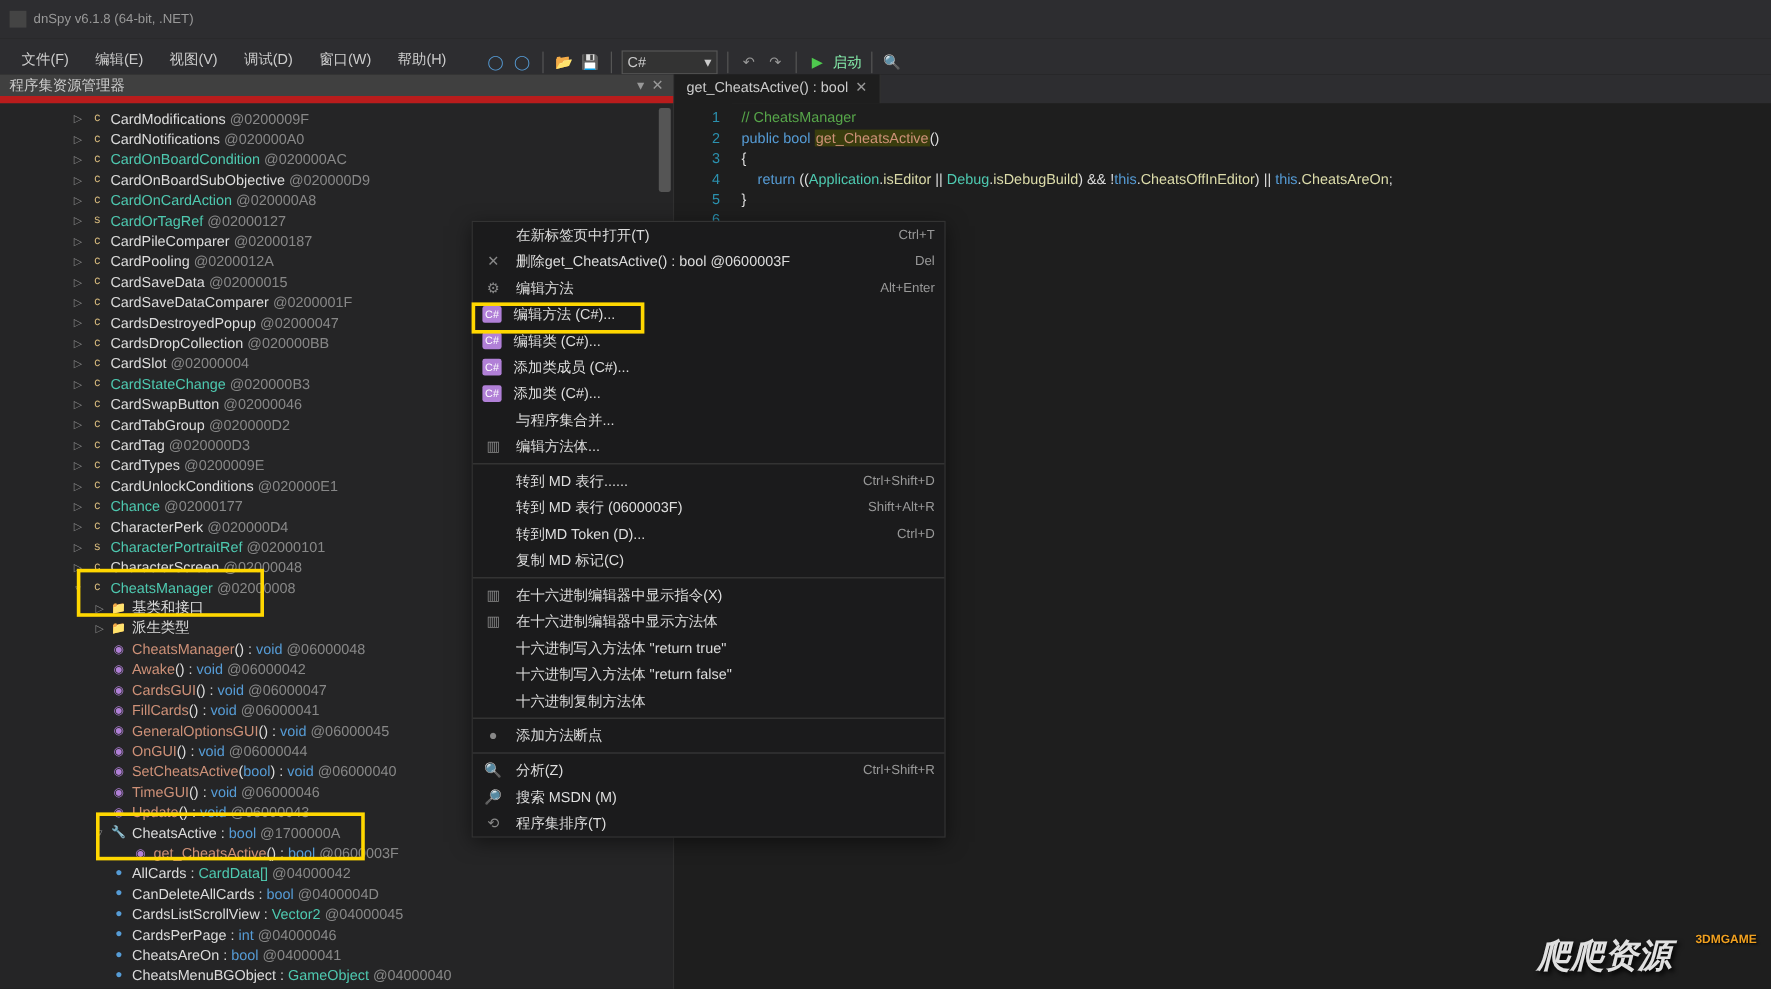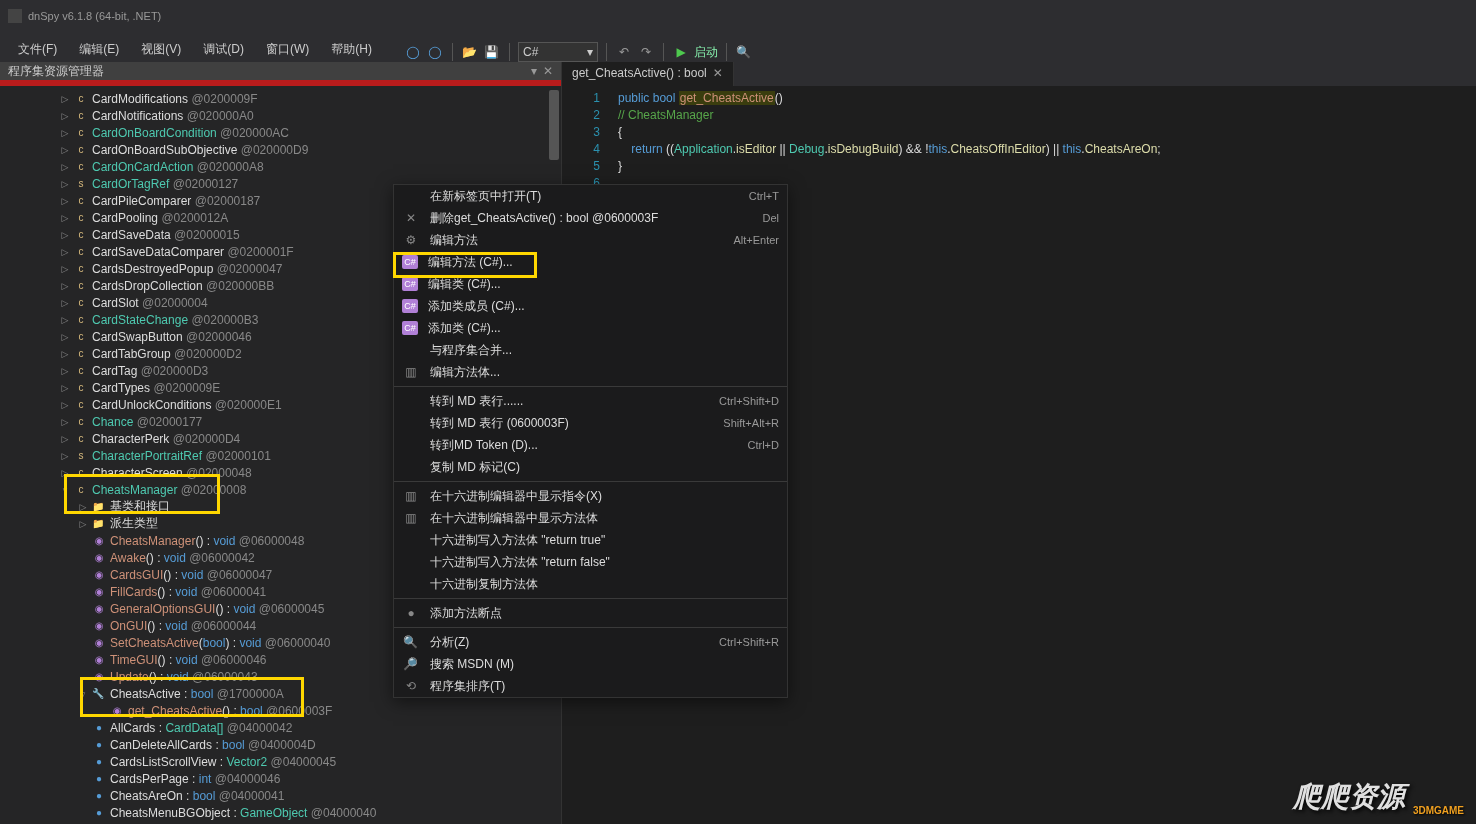--- a/index.html
+++ b/index.html
@@ -53,21 +53,21 @@
 .c-pun{color:#dcdcdc}
 .c-hl{background:#3a3d0e;color:#ce9178;padding:0 1px}
 .ctx-menu{position:absolute;background:#1b1b1c;border:1px solid #333;width:395px;box-shadow:0 4px 16px rgba(0,0,0,.5);z-index:100}
 .ctx-item{height:22px;display:flex;align-items:center;padding:0 8px;gap:10px;color:#ddd}
 .ctx-item .icn{width:18px;display:flex;justify-content:center;color:#888}
 .ctx-item .lbl{flex:1}
 .ctx-item .sc{color:#999;font-size:11px}
 .ctx-sep{height:1px;background:#3a3a3a;margin:3px 0}
 .ctx-item.csharp .icn{background:#b180d7;color:#fff;width:16px;height:14px;font-size:9px;border-radius:2px;align-items:center}
 .ctx-hl{position:absolute;border:3px solid #ffd700;pointer-events:none}
-.watermark{position:absolute;right:12px;bottom:8px;display:flex;align-items:flex-end;gap:8px}
+.watermark{position:absolute;right:12px;bottom:8px;display:flex;align-items:flex-start;gap:20px}
 .watermark .txt{color:#e0e0e0;font-size:28px;font-weight:bold;font-style:italic;text-shadow:2px 2px 4px #000}
 .watermark .badge{color:#f0a020;font-size:10px;font-weight:bold;text-shadow:1px 1px 2px #000}
 </style>
 </head>
 <body>
 
 <div class="titlebar">
   <span class="ico"></span>
   <span class="title">dnSpy v6.1.8 (64-bit, .NET)</span>
 </div>
@@ -334,22 +334,22 @@
   <div class="editor">
     <div class="tabs">
       <div class="tab">
         <span>get_CheatsActive() : bool</span>
         <span class="x">✕</span>
       </div>
     </div>
     <div class="code">
       <div class="gutter">1<br>2<br>3<br>4<br>5<br>6</div>
       <div class="lines">
+        <div><span class="c-comment">// CheatsManager</span></div>
         <div><span class="c-kw">public</span> <span class="c-kw">bool</span> <span class="c-hl">get_CheatsActive</span><span class="c-pun">()</span></div>
-        <div><span class="c-comment">// CheatsManager</span></div>
         <div><span class="c-pun">{</span></div>
         <div>&nbsp;&nbsp;&nbsp;&nbsp;<span class="c-kw">return</span> <span class="c-pun">((</span><span class="c-type">Application</span><span class="c-pun">.</span><span class="c-method">isEditor</span> <span class="c-pun">||</span> <span class="c-type">Debug</span><span class="c-pun">.</span><span class="c-method">isDebugBuild</span><span class="c-pun">) &amp;&amp; !</span><span class="c-kw">this</span><span class="c-pun">.</span><span class="c-method">CheatsOffInEditor</span><span class="c-pun">) || </span><span class="c-kw">this</span><span class="c-pun">.</span><span class="c-method">CheatsAreOn</span><span class="c-pun">;</span></div>
         <div><span class="c-pun">}</span></div>
       </div>
     </div>
   </div>
 </div>
 
 <div class="ctx-menu" id="ctx" style="left:393px;top:184px">
   <div class="ctx-item">

